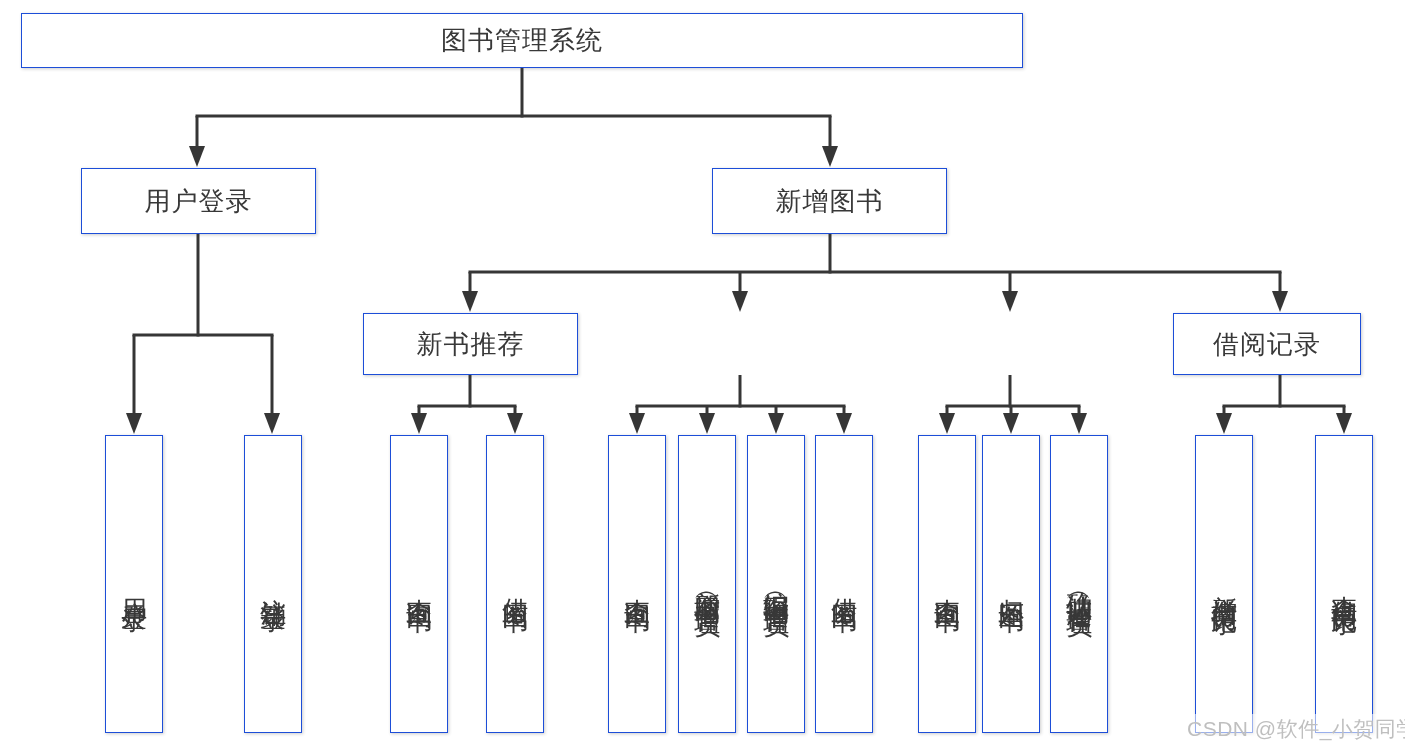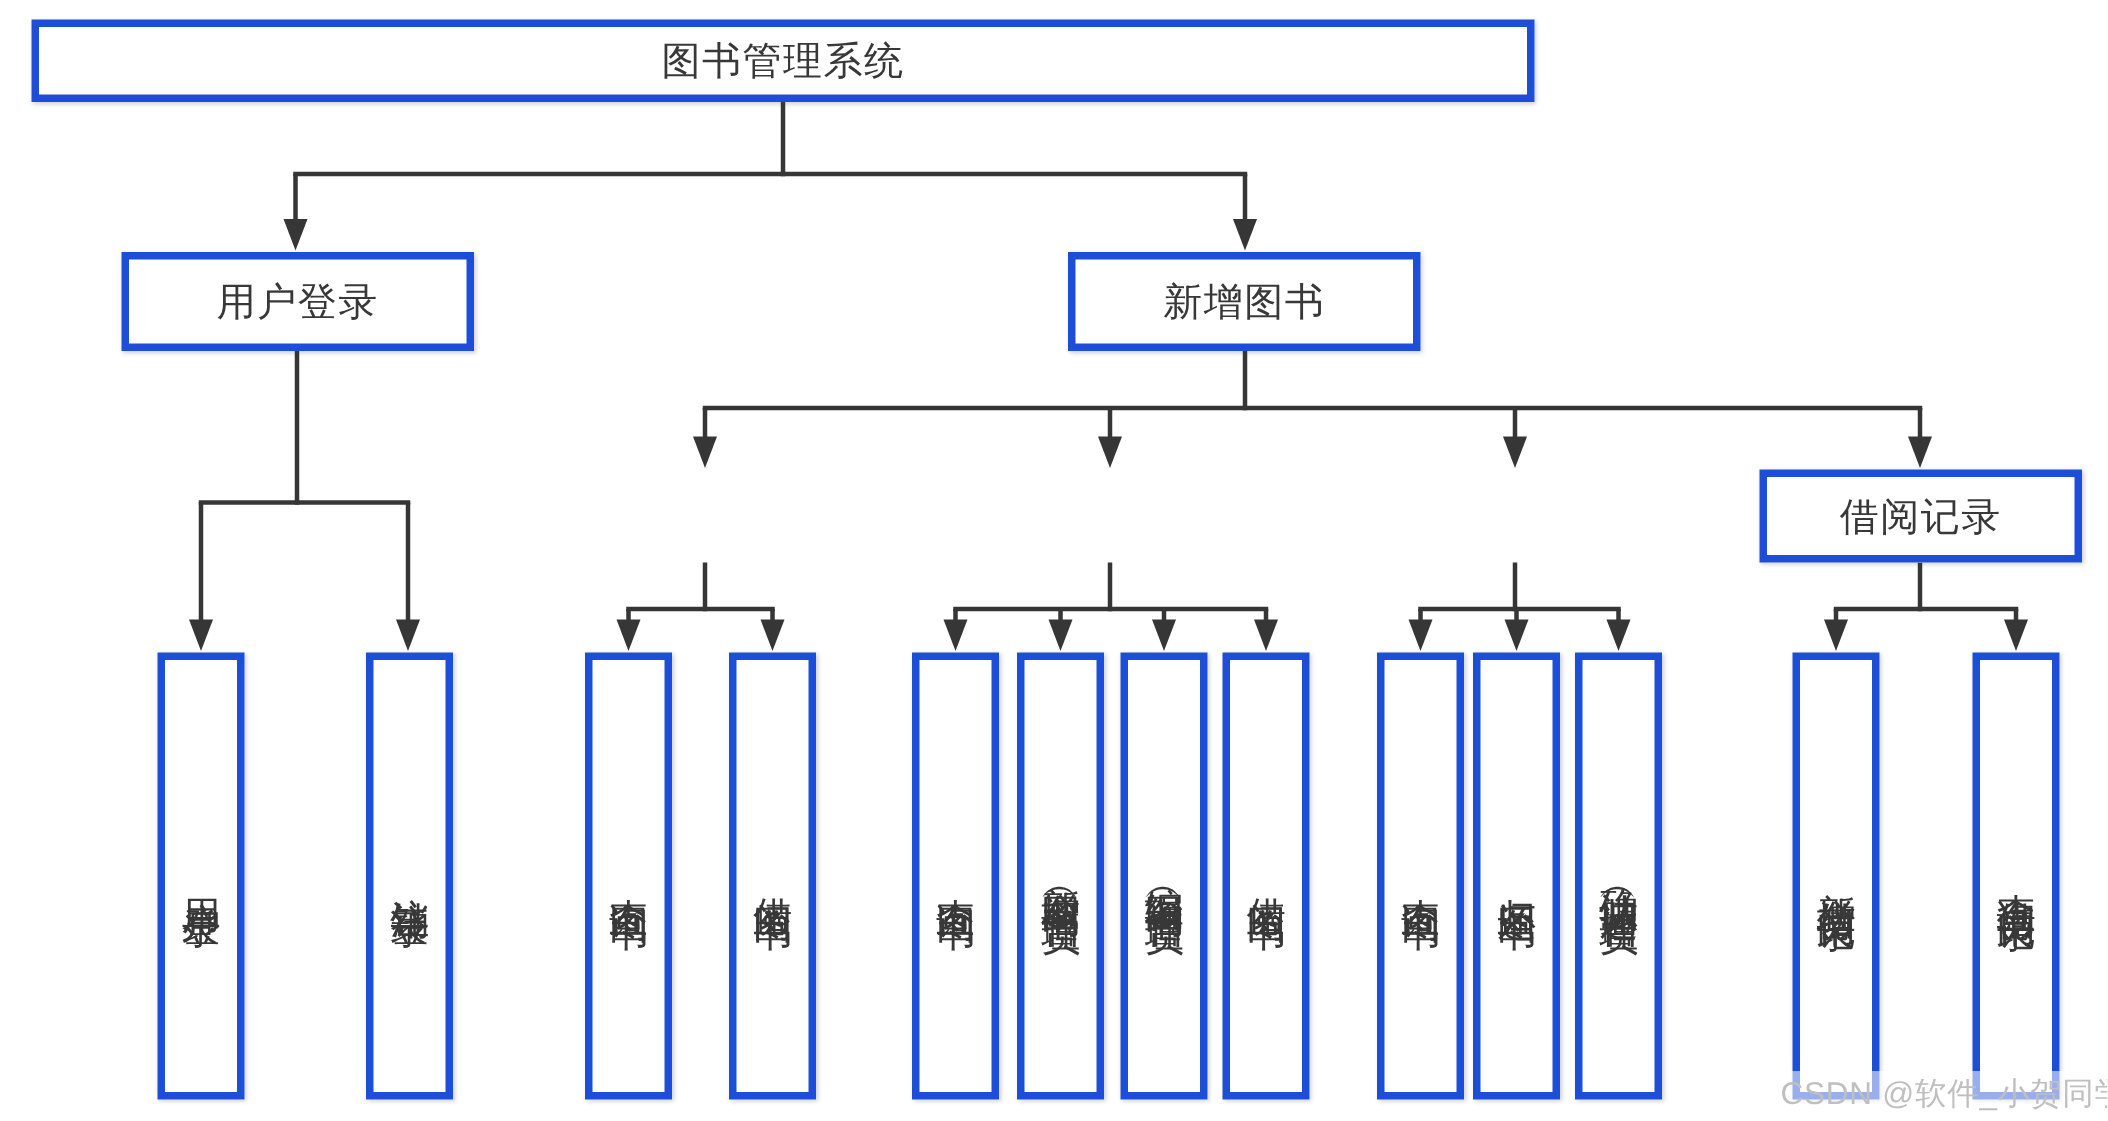--- a/index.html
+++ b/index.html
@@ -16,21 +16,21 @@
     overflow: hidden;
   }
   svg.connectors {
     position: absolute;
     left: 0; top: 0;
     width: 1405px; height: 747px;
   }
   .box {
     position: absolute;
     box-sizing: border-box;
-    border: 5px solid #1d4ed8;
+    border: 1px solid #1d4ed8;
     background: #ffffff;
     display: flex;
     align-items: center;
     justify-content: center;
     color: #383838;
     box-shadow: 1px 1px 3px rgba(60,60,60,0.25);
   }
   .hbox .lbl {
     font-size: 26px;
     white-space: nowrap;
@@ -132,21 +132,24 @@
     <span class="lbl">图书管理系统</span>
   </div>
 
   <div class="box hbox" style="left:81px;top:168px;width:235px;height:66px">
     <span class="lbl">用户登录</span>
   </div>
   <div class="box hbox" style="left:712px;top:168px;width:235px;height:66px">
     <span class="lbl">新增图书</span>
   </div>
 
-  <div class="box hbox" style="left:1173px;top:313px;width:215px;height:62px">
+  <div class="box hbox" style="left:363px;top:313px;width:215px;height:62px">
+    <span class="lbl">新书推荐</span>
+  </div>
+  <div class="box hbox" style="left:1173px;top:313px;width:188px;height:62px">
     <span class="lbl">借阅记录</span>
   </div>
 
   <div class="box leaf" style="left:105px;top:435px;width:58px;height:298px">
     <span class="lbl">用户登录</span>
   </div>
   <div class="box leaf" style="left:244px;top:435px;width:58px;height:298px">
     <span class="lbl">注销登录</span>
   </div>
 

